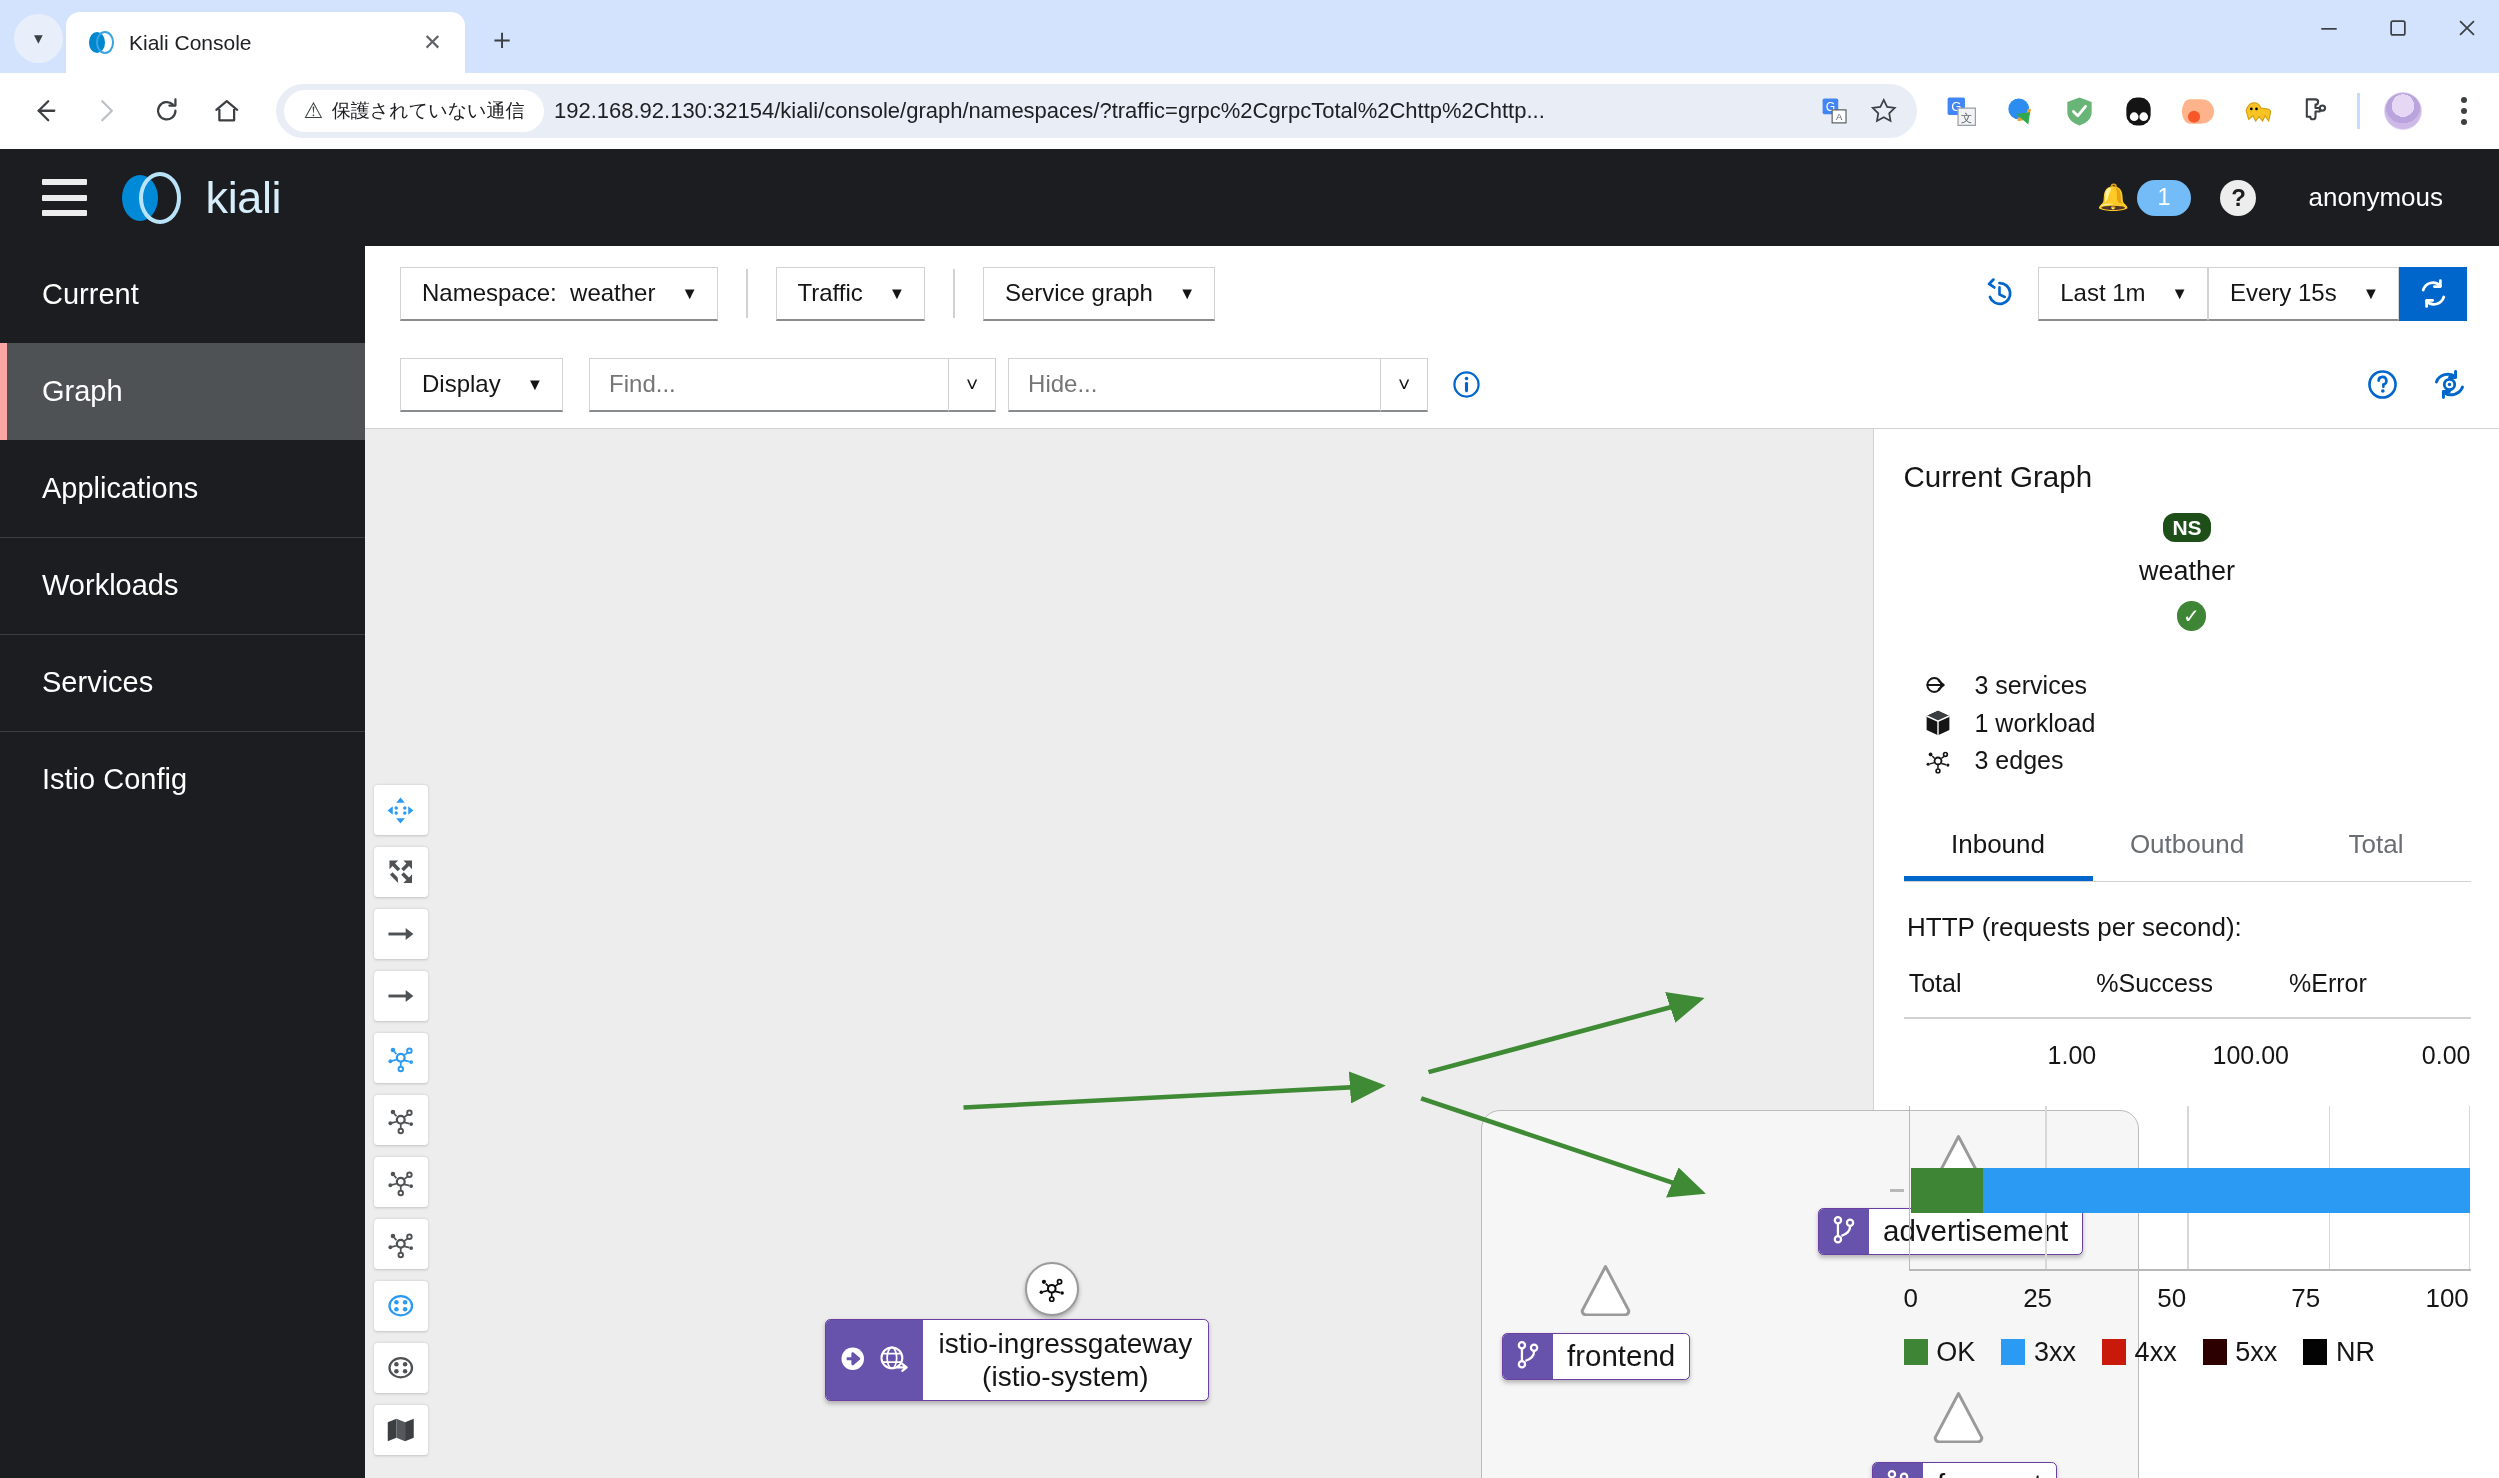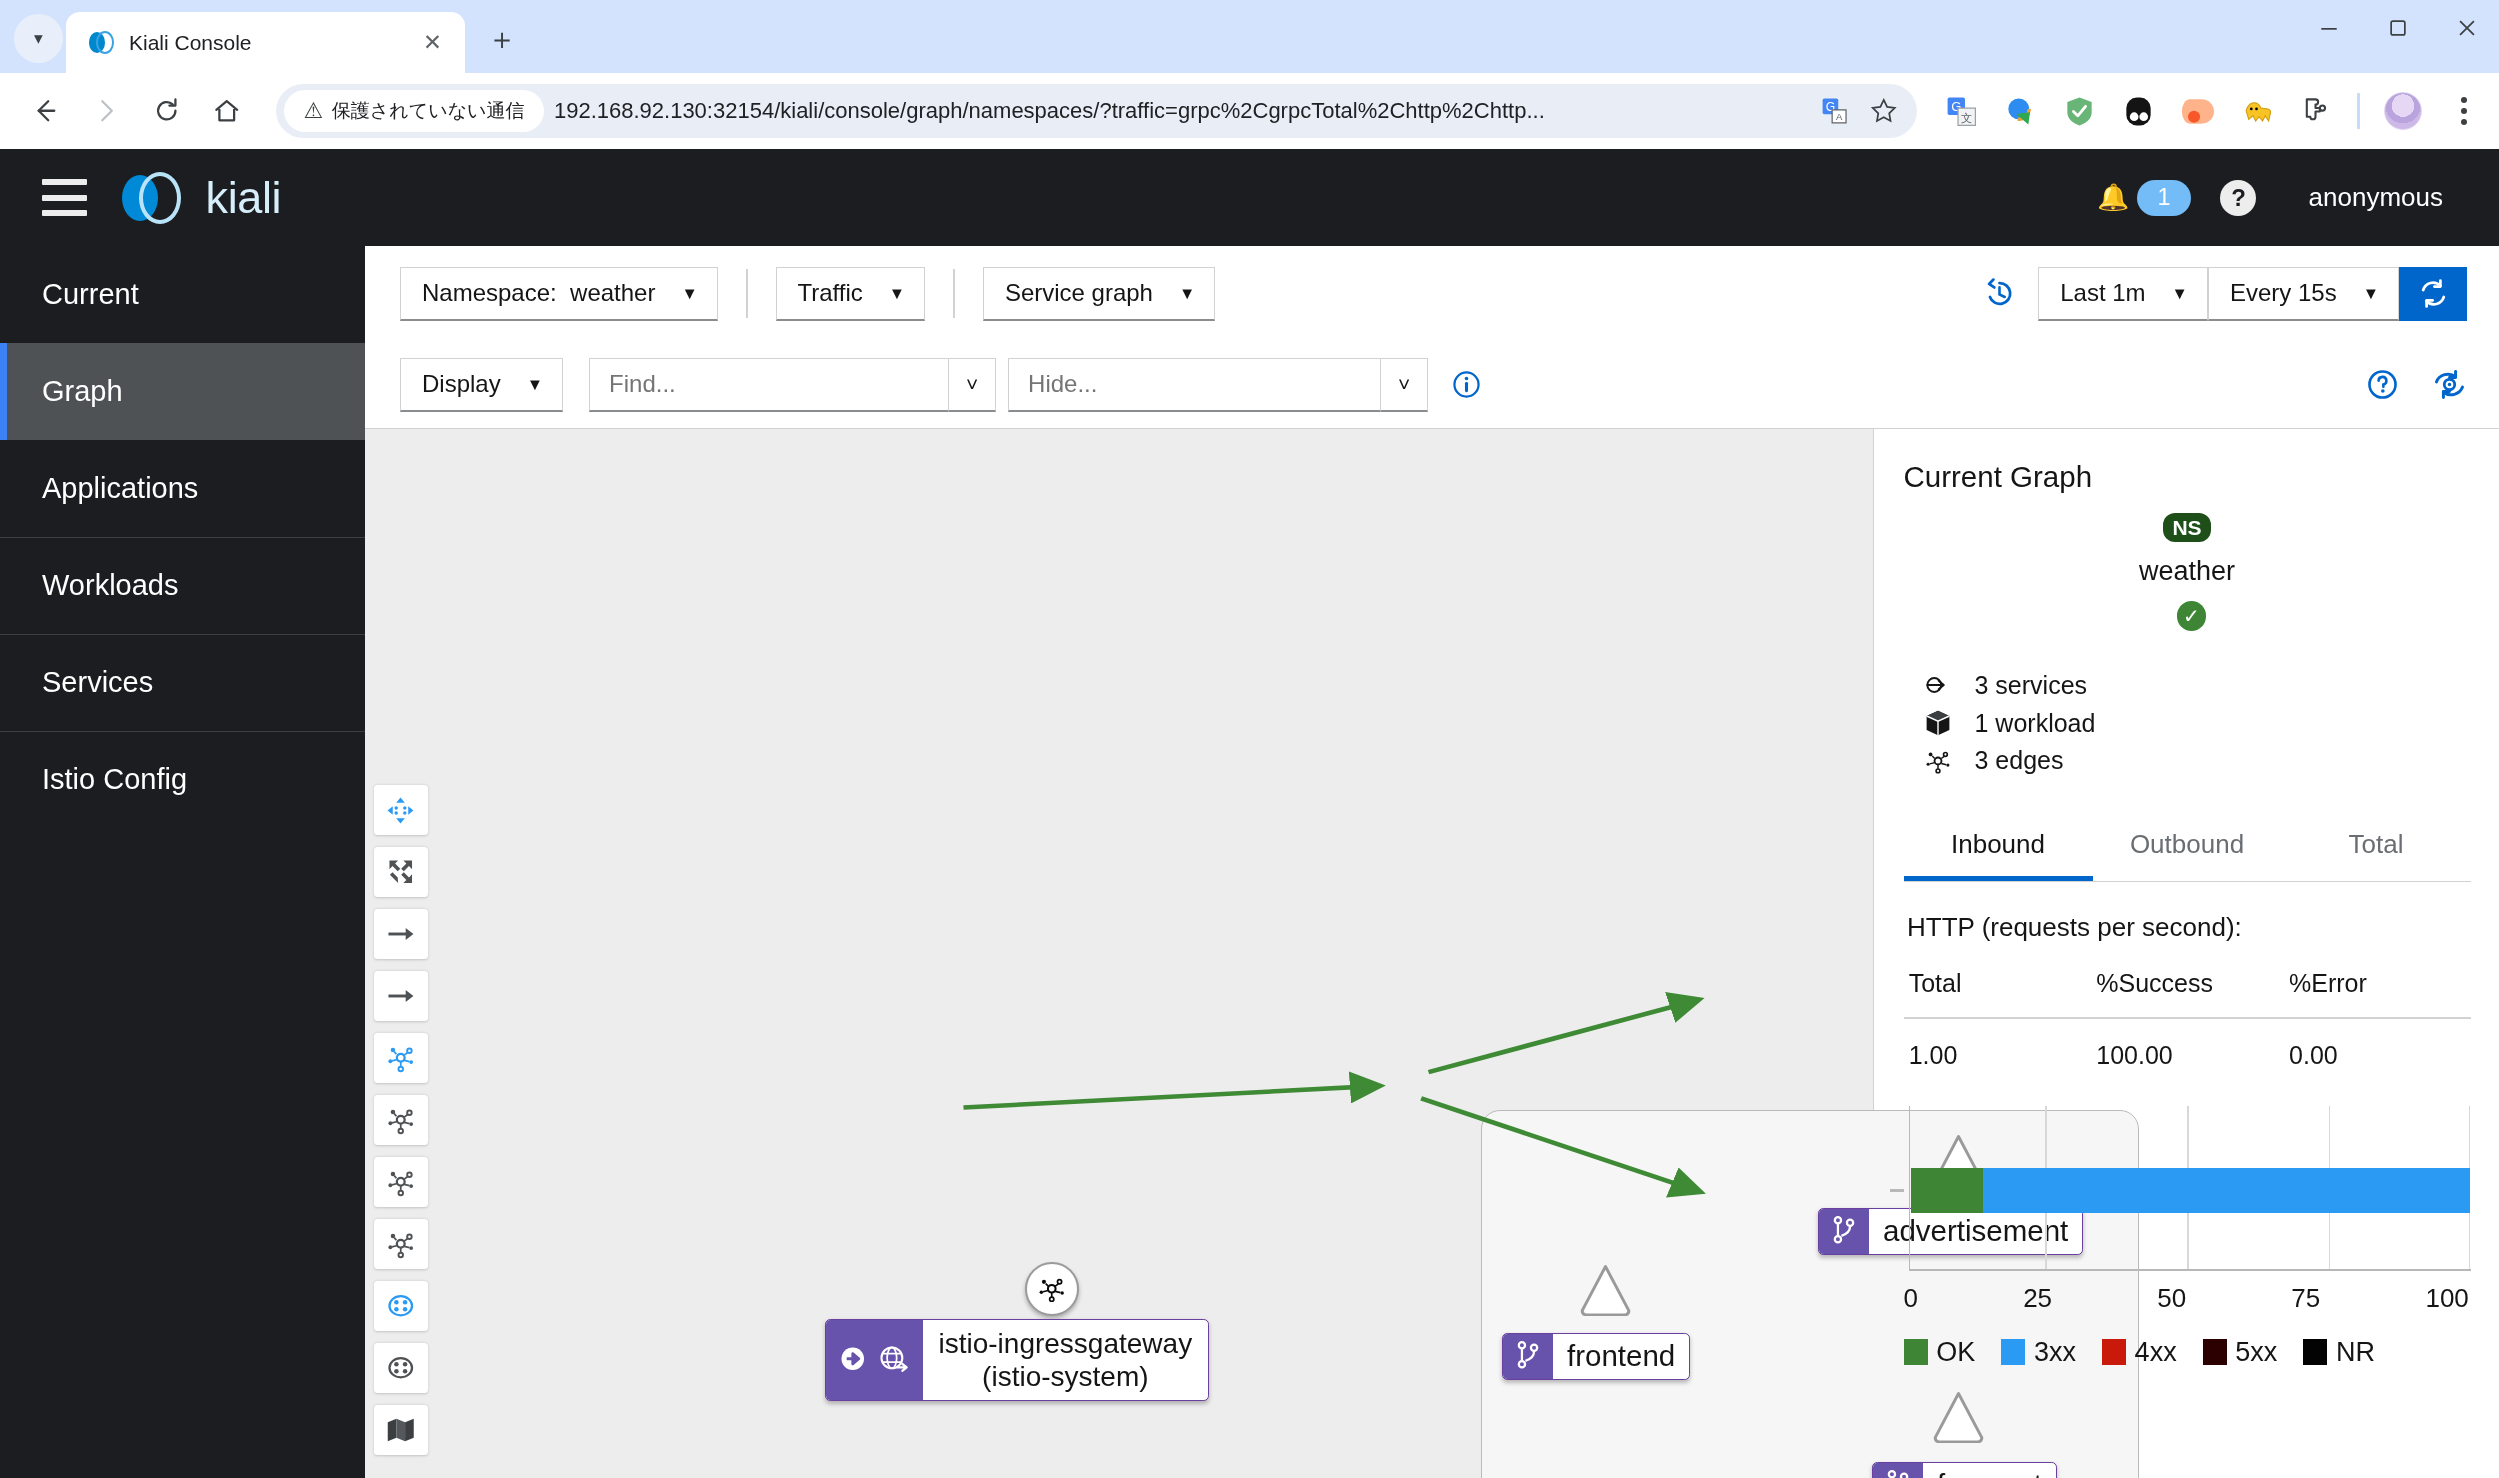--- a/index.html
+++ b/index.html
@@ -128,21 +128,21 @@
   .sidebar { width: 365px; background: #1b1d21; flex: none; padding-top: 0; }
   .nav-item {
     height: 97px; display: flex; align-items: center; padding-left: 42px;
     color: #fff; font-size: 29px; border-left: 0 solid transparent; position: relative;
   }
   .nav-item + .nav-item::before {
     content: ""; position: absolute; left: 0; right: 0; top: 0; height: 0.9px;
   }
   .nav-item.has-sep::before { background: #3c3f42; }
   .nav-item.active {
-    background: #4f5255; border-left: 7px solid #3b82f6; padding-left: 35px;
+    background: #4f5255; border-left: 7px solid #fca5a5; padding-left: 35px;
   }
 
   .content { flex: 1; display: flex; flex-direction: column; min-width: 0; background: #fff; }
 
   .toolbar1 {
     height: 95px; display: flex; align-items: center; padding: 0 33px 0 35px; gap: 0; flex: none;
   }
   .kselect {
     height: 54px; border: 0.9px solid #d2d2d2; border-bottom: 2.6px solid #8a8d90;
     background: #fff; display: flex; align-items: center; gap: 26px;
@@ -240,21 +240,21 @@
     flex: 1; text-align: center; padding: 14px 0 15.6px; font-size: 26px;
     color: #6a6e73; border-bottom: 5.2px solid transparent;
   }
   .tab-btn.active { color: #151515; border-bottom-color: #06c; }
   .http-title { font-size: 26px; color: #151515; margin: 29.5px 0 26px 3.5px; }
   .mtable { width: 100%; border-collapse: collapse; }
   .mtable th {
     text-align: left; font-size: 25px; color: #151515; font-weight: normal;
     padding: 0 0 19px 0; border-bottom: 2.6px solid #d2d2d2;
   }
-  .mtable td { font-size: 25px; color: #151515; padding: 22.6px 0 0 0; }
+  .mtable td { font-size: 25px; color: #151515; padding: 22.6px 0 0 0; text-align: right; }
   .mtable th:nth-child(1), .mtable td:nth-child(1) { width: 34%; padding-left: 5.2px; }
   .mtable th:nth-child(2), .mtable td:nth-child(2) { width: 34%; }
 
   .chart-wrap { margin-top: 36px; position: relative; }
   .chart-plot { position: relative; height: 165px; }
   .chart-axis-v { position: absolute; left: 5.2px; top: 0; bottom: 0; width: 1.7px; background: #b8b8b8; }
   .chart-grid { position: absolute; top: 0; bottom: 0; width: 1.7px; background: #d8d8d8; }
   .chart-axis-h { position: absolute; left: 5.2px; right: 0; bottom: 0; height: 1.7px; background: #b8b8b8; }
   .bar-track { position: absolute; left: 7px; right: 0; top: 62px; height: 45px; display: flex; }
   .bar-seg { height: 100%; }

